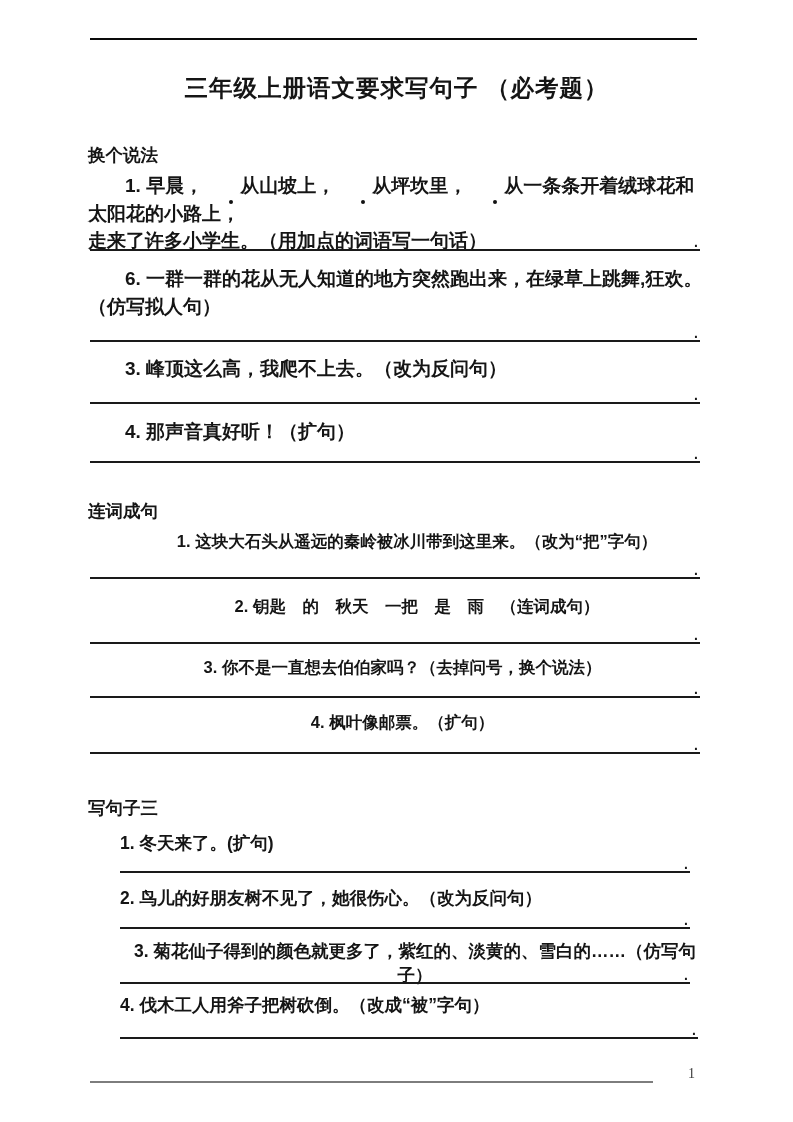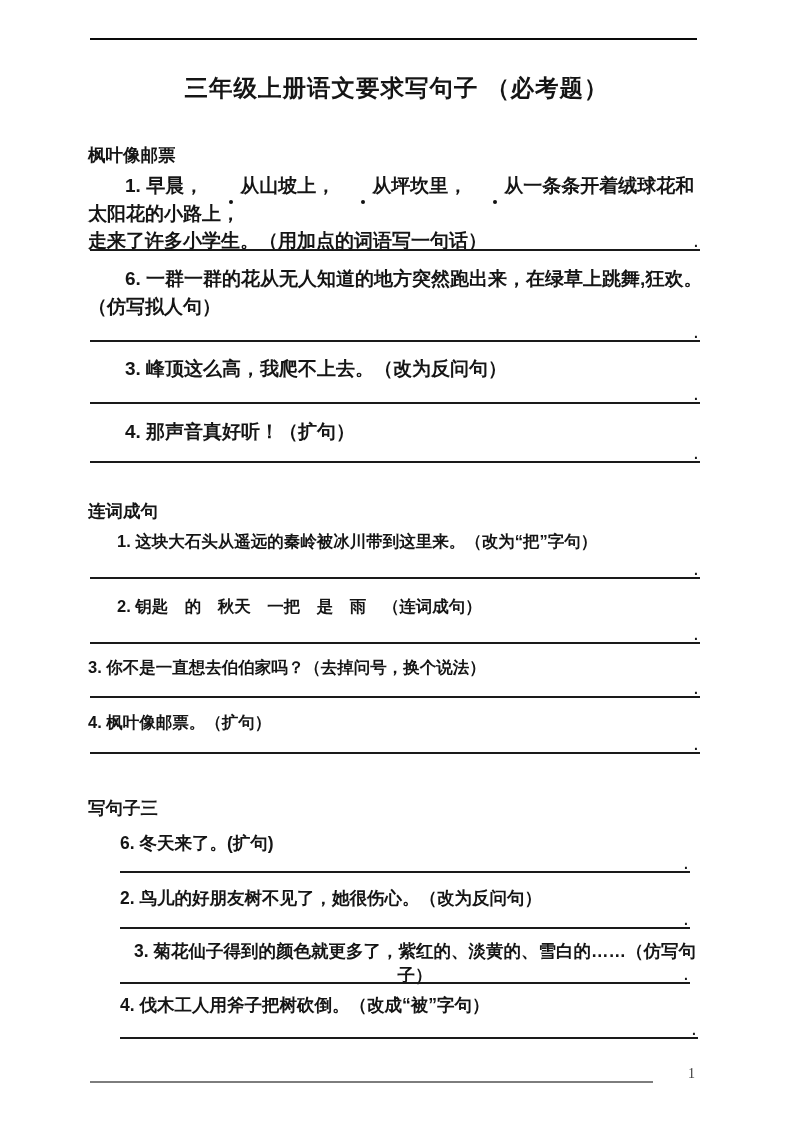--- a/index.html
+++ b/index.html
@@ -10,21 +10,21 @@
     font-family:"Liberation Sans","DejaVu Sans",sans-serif;
     color:#151515;
     font-weight:700;
     overflow:hidden;
   }
   .abs{position:absolute;}
   .rule-top{left:90px;top:38px;width:607px;height:0;border-top:2.5px solid #0a0a0a;}
   .doc-title{left:0;top:70px;width:793px;text-align:center;font-size:23.5px;line-height:36px;letter-spacing:1px;}
   .sec-head{font-size:17.5px;line-height:24px;}
   .t1{font-size:19px;line-height:27.5px;}
-  .t2{font-size:16.5px;line-height:22px;}
+  .t2{font-size:16.5px;line-height:22px;text-align:center;}
   .t3{font-size:17.5px;line-height:24px;}
   .ind{text-indent:37px;}
   
   .jd{position:relative;display:inline-block;}
   .jd::after{
     content:"";position:absolute;left:50%;transform:translateX(-50%);
     bottom:-4px;width:4px;height:4px;border-radius:50%;background:#111;
   }
   
   .blank{position:absolute;left:90px;width:610px;height:0;border-top:2px solid #1a1a1a;}
@@ -39,21 +39,21 @@
 </style>
 </head>
 <body>
 
 <div class="page">
 
   <div class="abs rule-top"></div>
 
   <div class="abs doc-title">三年级上册语文要求写句子 （必考题）</div>
 
-  <div class="abs sec-head" style="left:88px;top:143px;">枫叶像邮票</div>
+  <div class="abs sec-head" style="left:88px;top:143px;">换个说法</div>
 
   <div class="abs t1" style="left:88px;top:172px;width:622px;">
     <div class="ind"><span>1. </span><span>早晨，</span><span class="jd">从</span><span>山坡上，</span><span class="jd">从</span><span>坪坎里，</span><span class="jd">从</span><span>一条条开着绒球花和太阳花的小路上，</span></div>
     <div>走来了许多小学生。（用加点的词语写一句话）</div>
   </div>
   <div class="blank" style="top:249px;">
       <span class="blank-dot">.</span>
     </div>
 
   <div class="abs t1" style="left:88px;top:265px;width:622px;">
@@ -91,21 +91,21 @@
       <span class="blank-dot">.</span>
     </div>
 
   <div class="abs t2" style="left:88px;top:711px;width:629px;">4. 枫叶像邮票。（扩句）</div>
   <div class="blank" style="top:752px;">
       <span class="blank-dot">.</span>
     </div>
 
   <div class="abs sec-head" style="left:88px;top:796px;">写句子三</div>
 
-  <div class="abs t3" style="left:120px;top:831px;width:590px;">6. 冬天来了。(扩句)</div>
+  <div class="abs t3" style="left:120px;top:831px;width:590px;">1. 冬天来了。(扩句)</div>
   <div class="blank indented" style="top:871px;">
       <span class="blank-dot">.</span>
     </div>
 
   <div class="abs t3" style="left:120px;top:886px;width:590px;">2. 鸟儿的好朋友树不见了，她很伤心。（改为反问句）</div>
   <div class="blank indented" style="top:927px;">
       <span class="blank-dot">.</span>
     </div>
 
   <div class="abs t3" style="left:120px;top:939px;width:590px;text-align:center;">3. 菊花仙子得到的颜色就更多了，紫红的、淡黄的、雪白的……（仿写句子）</div>

